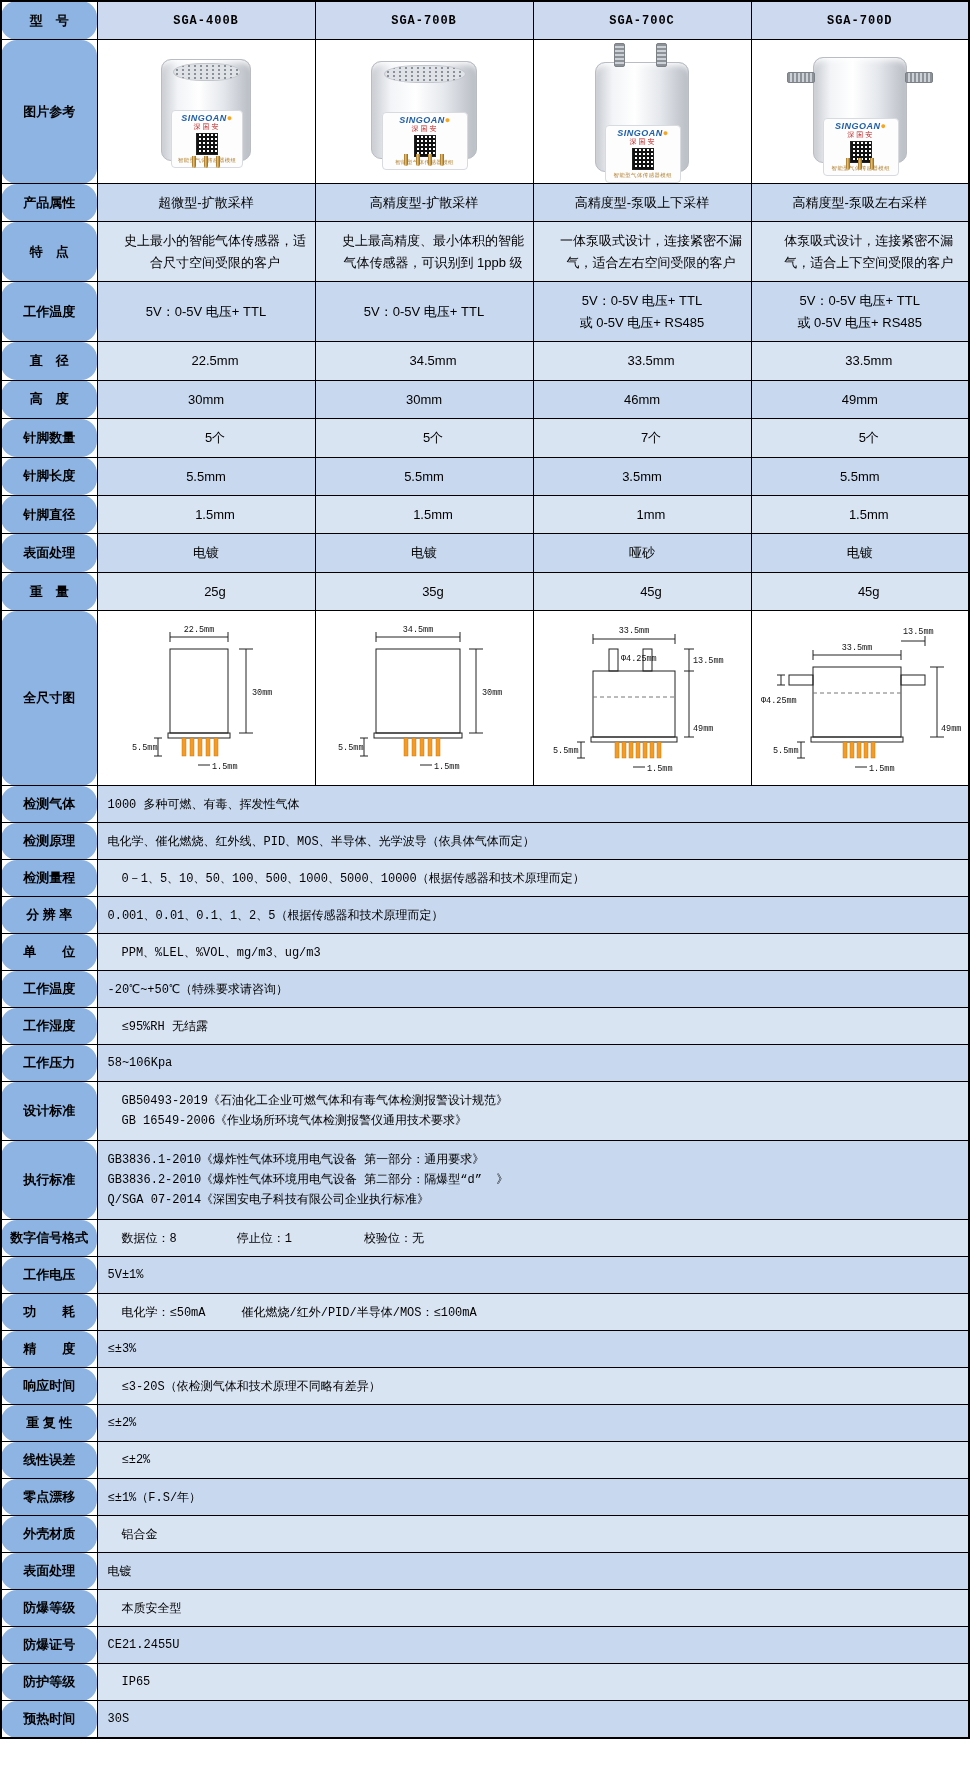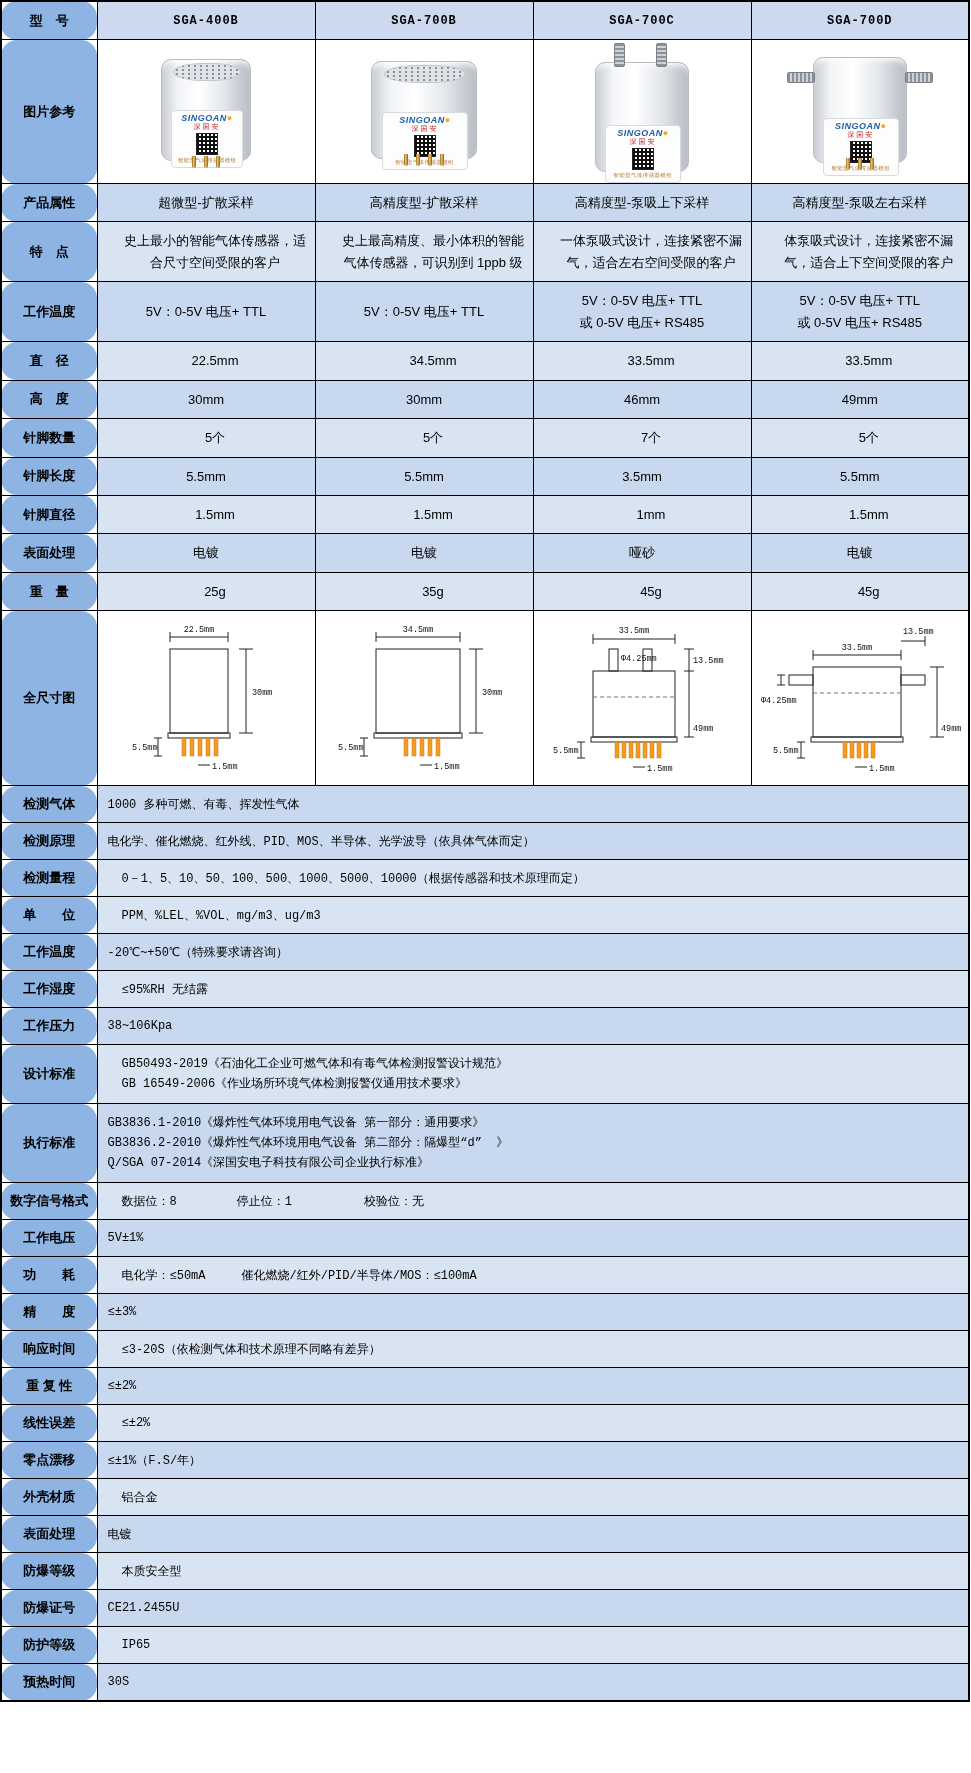--- a/index.html
+++ b/index.html
@@ -360,35 +360,39 @@
         <td class="full-val" colspan="4">1000 多种可燃、有毒、挥发性气体</td>
       </tr>
       <tr class="blue">
         <td class="label-cell">检测原理</td>
         <td class="full-val" colspan="4">电化学、催化燃烧、红外线、PID、MOS、半导体、光学波导（依具体气体而定）</td>
       </tr>
       <tr class="lite">
         <td class="label-cell">检测量程</td>
         <td class="full-val" colspan="4">0－1、5、10、50、100、500、1000、5000、10000（根据传感器和技术原理而定）</td>
       </tr>
+      <tr class="blue">
+        <td class="label-cell">分 辨 率</td>
+        <td class="full-val" colspan="4">0.001、0.01、0.1、1、2、5（根据传感器和技术原理而定）</td>
+      </tr>
       <tr class="lite">
         <td class="label-cell">单　　位</td>
         <td class="full-val" colspan="4">PPM、%LEL、%VOL、mg/m3、ug/m3</td>
       </tr>
       <tr class="blue">
         <td class="label-cell">工作温度</td>
         <td class="full-val" colspan="4">-20℃~+50℃（特殊要求请咨询）</td>
       </tr>
       <tr class="lite">
         <td class="label-cell">工作湿度</td>
         <td class="full-val" colspan="4">≤95%RH 无结露</td>
       </tr>
       <tr class="blue">
         <td class="label-cell">工作压力</td>
-        <td class="full-val" colspan="4">38~106Kpa</td>
+        <td class="full-val" colspan="4">58~106Kpa</td>
       </tr>
       <tr class="lite">
         <td class="label-cell">设计标准</td>
         <td class="full-val" colspan="4">
           <div class="line">GB50493-2019《石油化工企业可燃气体和有毒气体检测报警设计规范》</div>
           <div class="line">GB 16549-2006《作业场所环境气体检测报警仪通用技术要求》</div>
         </td>
       </tr>
       <tr class="blue">
         <td class="label-cell">执行标准</td>

